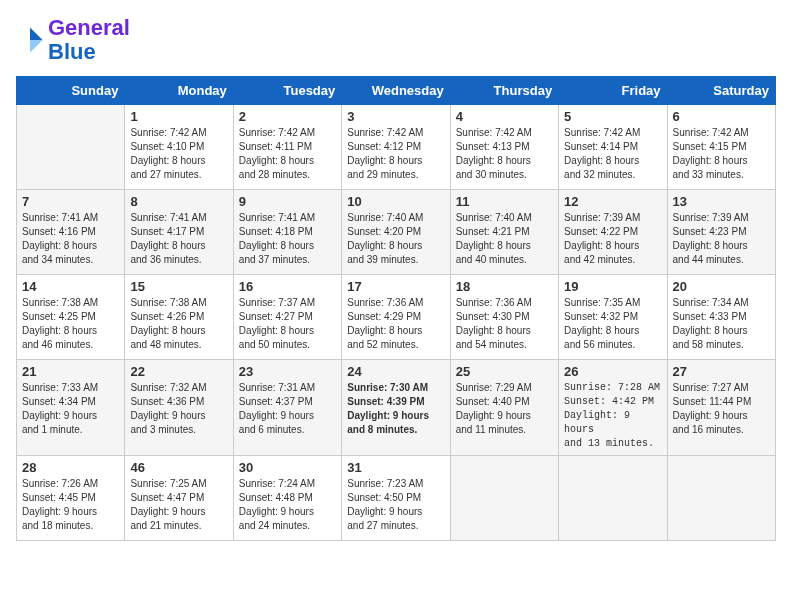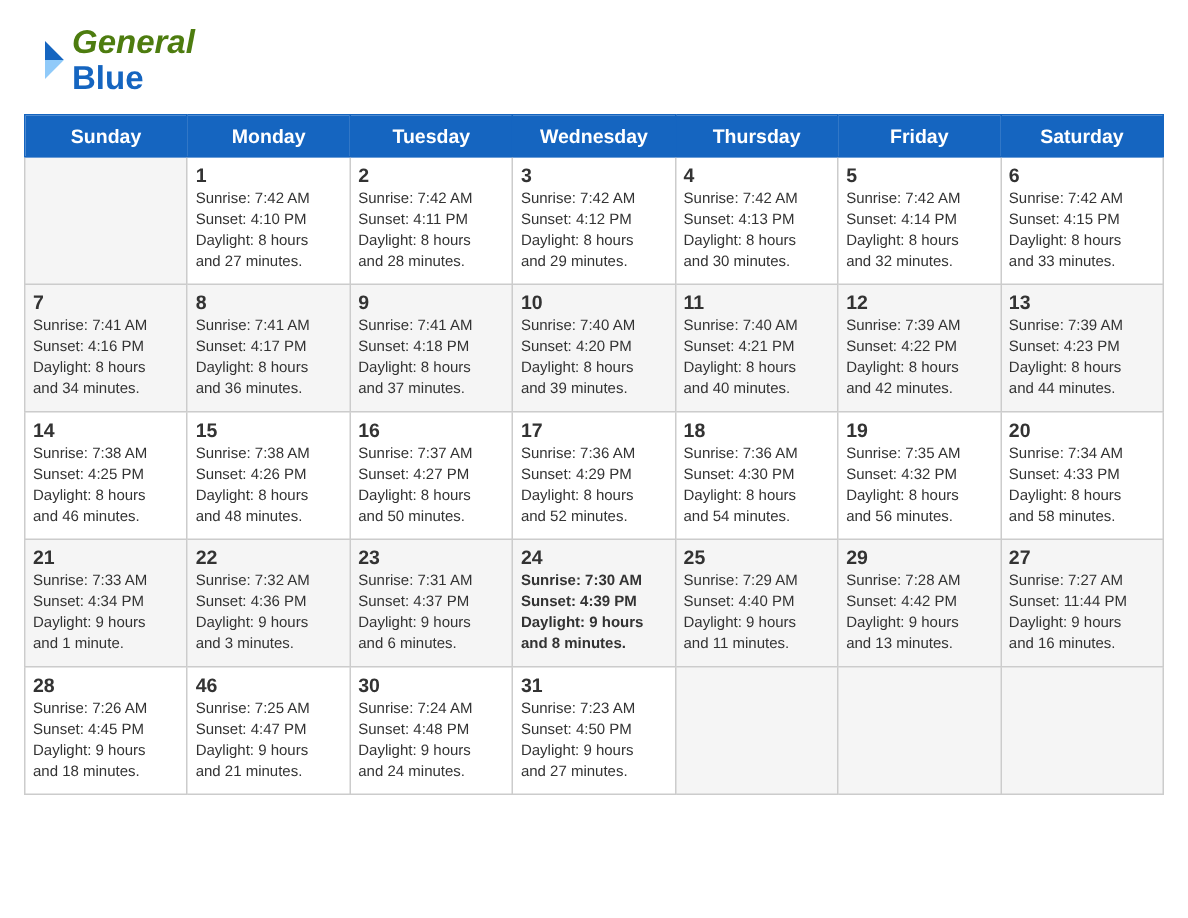--- a/index.html
+++ b/index.html
@@ -19,21 +19,21 @@
     .logo {
       display: flex;
       align-items: center;
       gap: 4px;
     }
     .logo-text {
       font-size: 22px;
       font-weight: bold;
       line-height: 1.1;
     }
-    .logo-text .general { color: #4d7c0f; font-style: italic; }
+    .logo-text .general { color: #6d28d9; }
     .logo-text .blue { color: #1565c0; }
     .logo-icon {
       width: 28px;
       height: 28px;
     }
     .title-area {
       text-align: right;
     }
     .calendar-title {
       font-size: 36px;
@@ -45,21 +45,21 @@
       color: #555;
     }
     table {
       width: 100%;
       border-collapse: collapse;
       table-layout: fixed;
     }
     thead th {
       background-color: #1565c0;
       color: #fff;
-      text-align: center;
+      text-align: right;
       padding: 6px 6px;
       font-size: 13px;
       font-weight: bold;
       border: 1px solid #1565c0;
     }
     tbody td {
       vertical-align: top;
       padding: 4px 5px;
       border: 1px solid #ccc;
       font-size: 10.5px;
@@ -296,22 +296,22 @@
 and 8 minutes.</div>
         </td>
         <td>
           <span class="day-number">25</span>
           <div class="day-info" style="white-space: pre-line;">Sunrise: 7:29 AM
 Sunset: 4:40 PM
 Daylight: 9 hours
 and 11 minutes.</div>
         </td>
         <td>
-          <span class="day-number">29</span>
-          <div class="day-info" style="white-space: pre-line;">Sunrise: 7:28 AM
+          <span class="day-number">26</span>
+          <div class="day-info" style="white-space: pre-line; font-family: Liberation Mono, monospace;">Sunrise: 7:28 AM
 Sunset: 4:42 PM
 Daylight: 9 hours
 and 13 minutes.</div>
         </td>
         <td>
           <span class="day-number">27</span>
           <div class="day-info" style="white-space: pre-line;">Sunrise: 7:27 AM
 Sunset: 11:44 PM
 Daylight: 9 hours
 and 16 minutes.</div>

